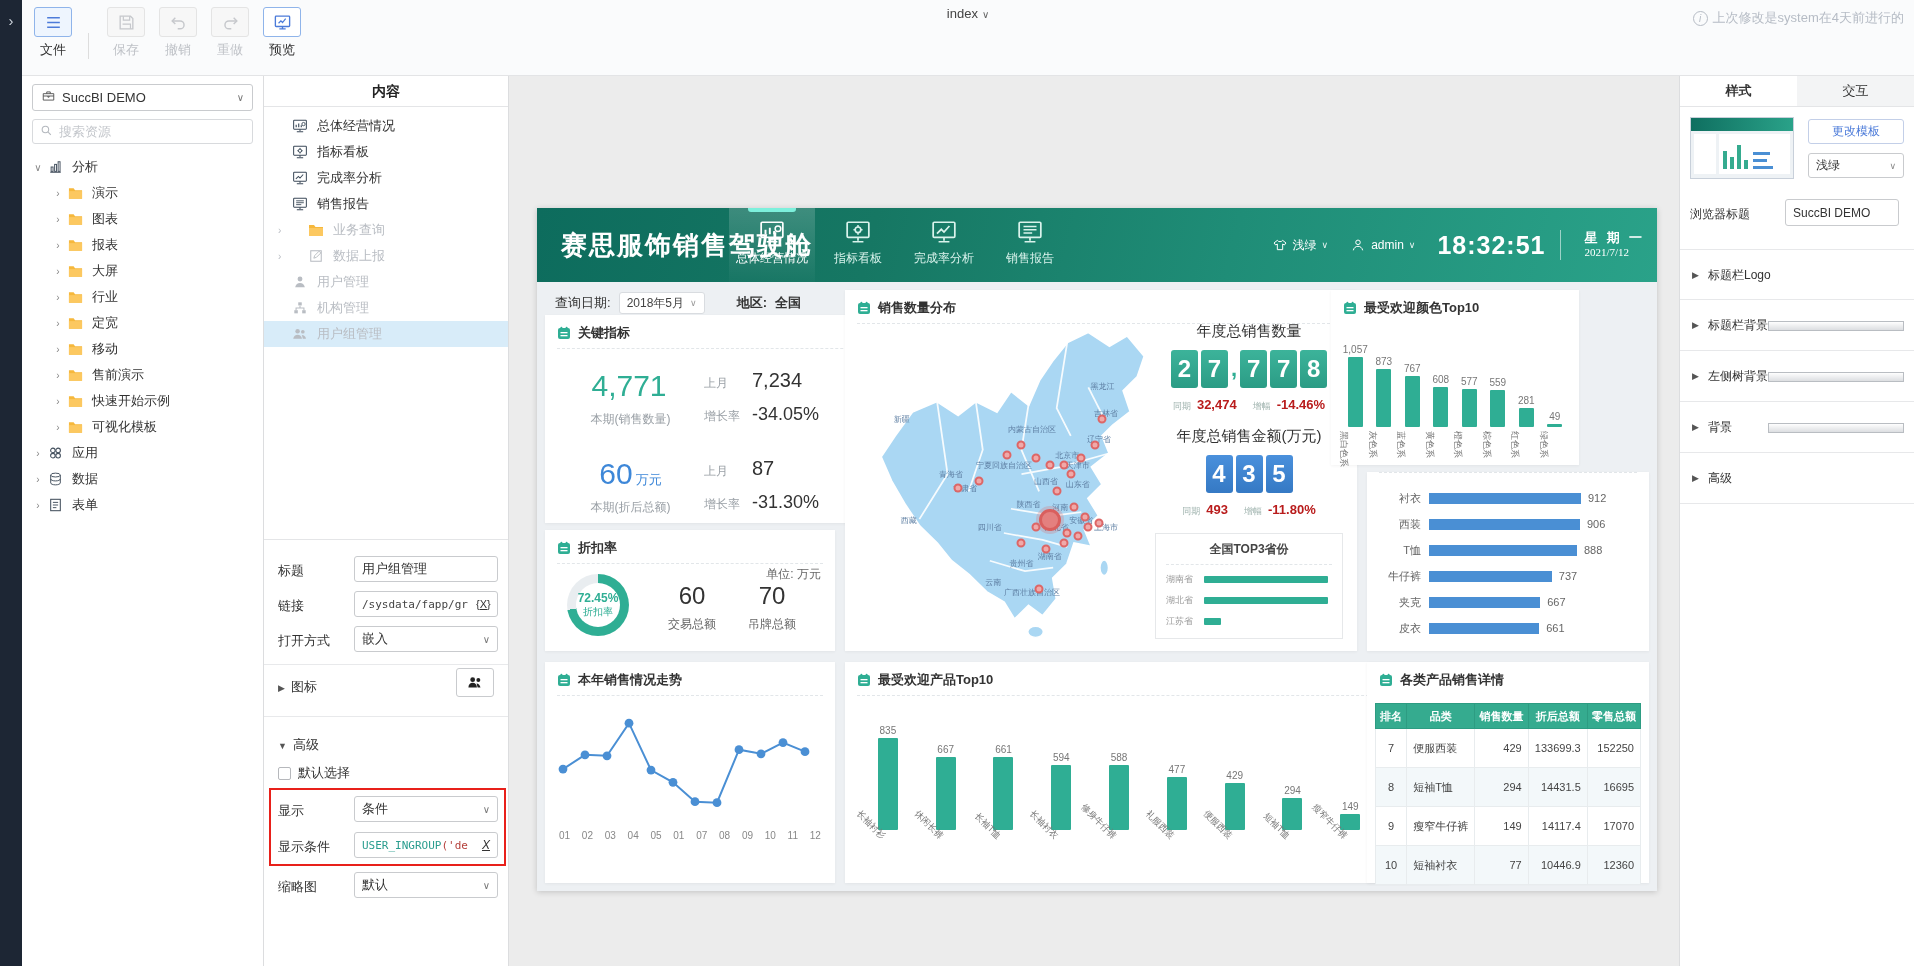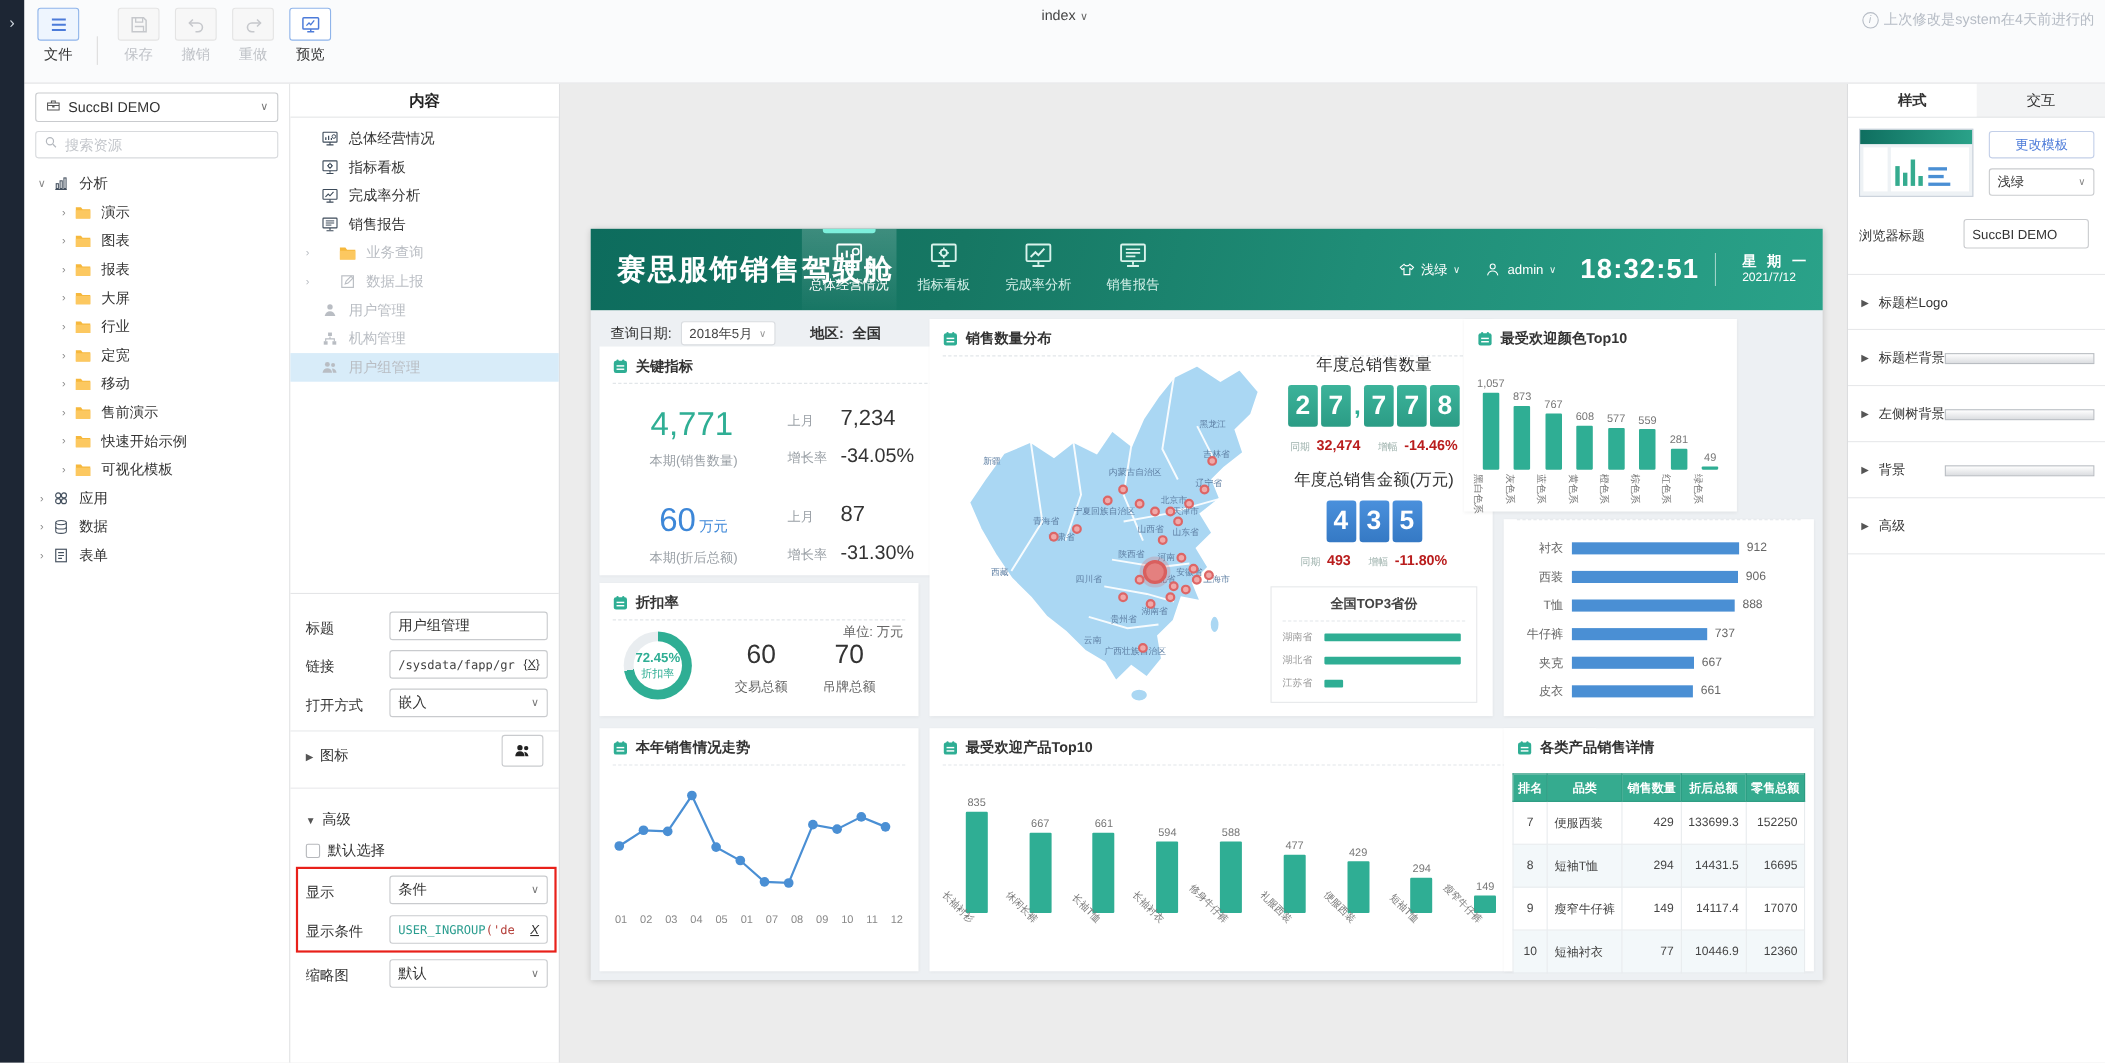--- a/index.html
+++ b/index.html
@@ -87,36 +87,36 @@
   .dtab { width:86px; height:74px; text-align:center; color:#d9f3ec; position:relative; cursor:pointer; padding-top:12px; }
   .dtab svg { width:26px; height:24px; }
   .dtab .dtl { font-size:12px; margin-top:2px; white-space:nowrap; }
   .dtab.active { background:linear-gradient(rgba(255,255,255,.18),rgba(255,255,255,.02)); color:#fff; }
   .dtab.active::before { content:""; position:absolute; top:0; left:50%; transform:translateX(-50%); width:48px; height:4px; background:#7df0dc; border-radius:0 0 3px 3px; }
   .dash-right { position:absolute; right:12px; top:0; height:74px; display:flex; align-items:center; color:#fff; }
   .dr-item { display:flex; align-items:center; gap:5px; font-size:12px; cursor:pointer; margin-right:22px; }
   .dr-item svg { width:16px; height:14px; }
   .dr-item .caret { font-size:9px; opacity:.9; }
   .dash-clock { font-size:25px; font-weight:bold; letter-spacing:1px; margin-right:14px; }
-  .dash-datebox { border-left:1px solid rgba(255,255,255,.55); padding-left:24px; line-height:1.25; }
+  .dash-datebox { border-left:1px solid rgba(255,255,255,.55); padding-left:24px; line-height:1.25;font-family:Liberation Serif, serif; }
   .dash-weekday { font-size:13px; font-weight:bold; letter-spacing:3px; }
   .dash-date { font-size:11px; }
 
   .filter-row { position:absolute; left:18px; top:84px; display:flex; align-items:center; font-size:13px; color:#333; gap:8px; }
   .mini-select { width:86px; height:22px; background:#fff; border:1px solid #d9dce0; border-radius:3px; font-size:12px; color:#444; display:flex; align-items:center; padding:0 7px; cursor:pointer; }
   .mini-select .caret { margin-left:auto; font-size:9px; color:#999; }
   .filter-strong { font-weight:bold; }
 
   .card { position:absolute; background:#fff; box-shadow:0 1px 3px rgba(0,0,0,.05); }
   .card-title { display:flex; align-items:center; gap:7px; padding:9px 12px 6px 12px; font-size:13px; font-weight:bold; color:#333; }
   .card-title svg { width:14px; height:14px; }
   .card-rule { border-bottom:1px dashed #e2e6e9; margin:0 12px; }
 
   
-  .kpi-row { display:flex; padding:20px 10px 0 18px;gap:12px; }
+  .kpi-row { display:flex; padding:20px 10px 0 18px; }
   .kpi-left { width:135px; text-align:center; }
   .kpi-num { font-size:30px; font-weight:500; }
   .kpi-unit { font-size:13px; margin-left:3px; }
   .kpi-cap { font-size:12px; color:#9aa0a6; margin-top:8px; }
   .kpi-right { flex:1; padding-left:6px; }
   .kpi-line { display:flex; align-items:baseline; margin-bottom:12px; }
   .kpi-lbl { font-size:12px; color:#9aa0a6; width:48px; }
   .kpi-val { font-size:20px; color:#333; }
 
   

